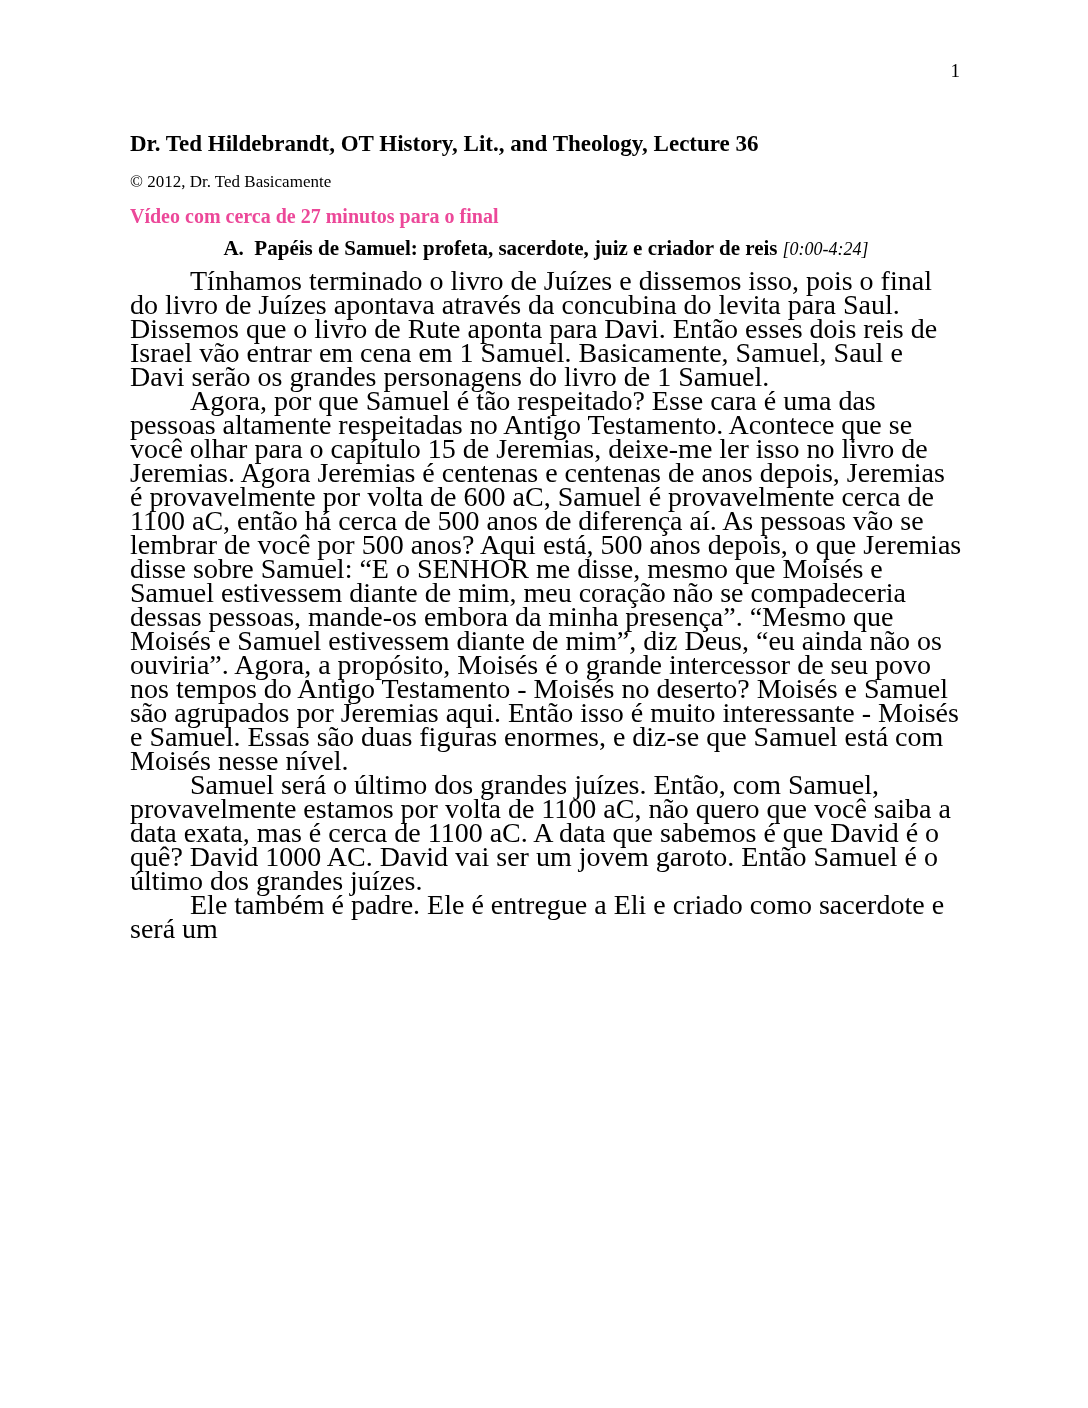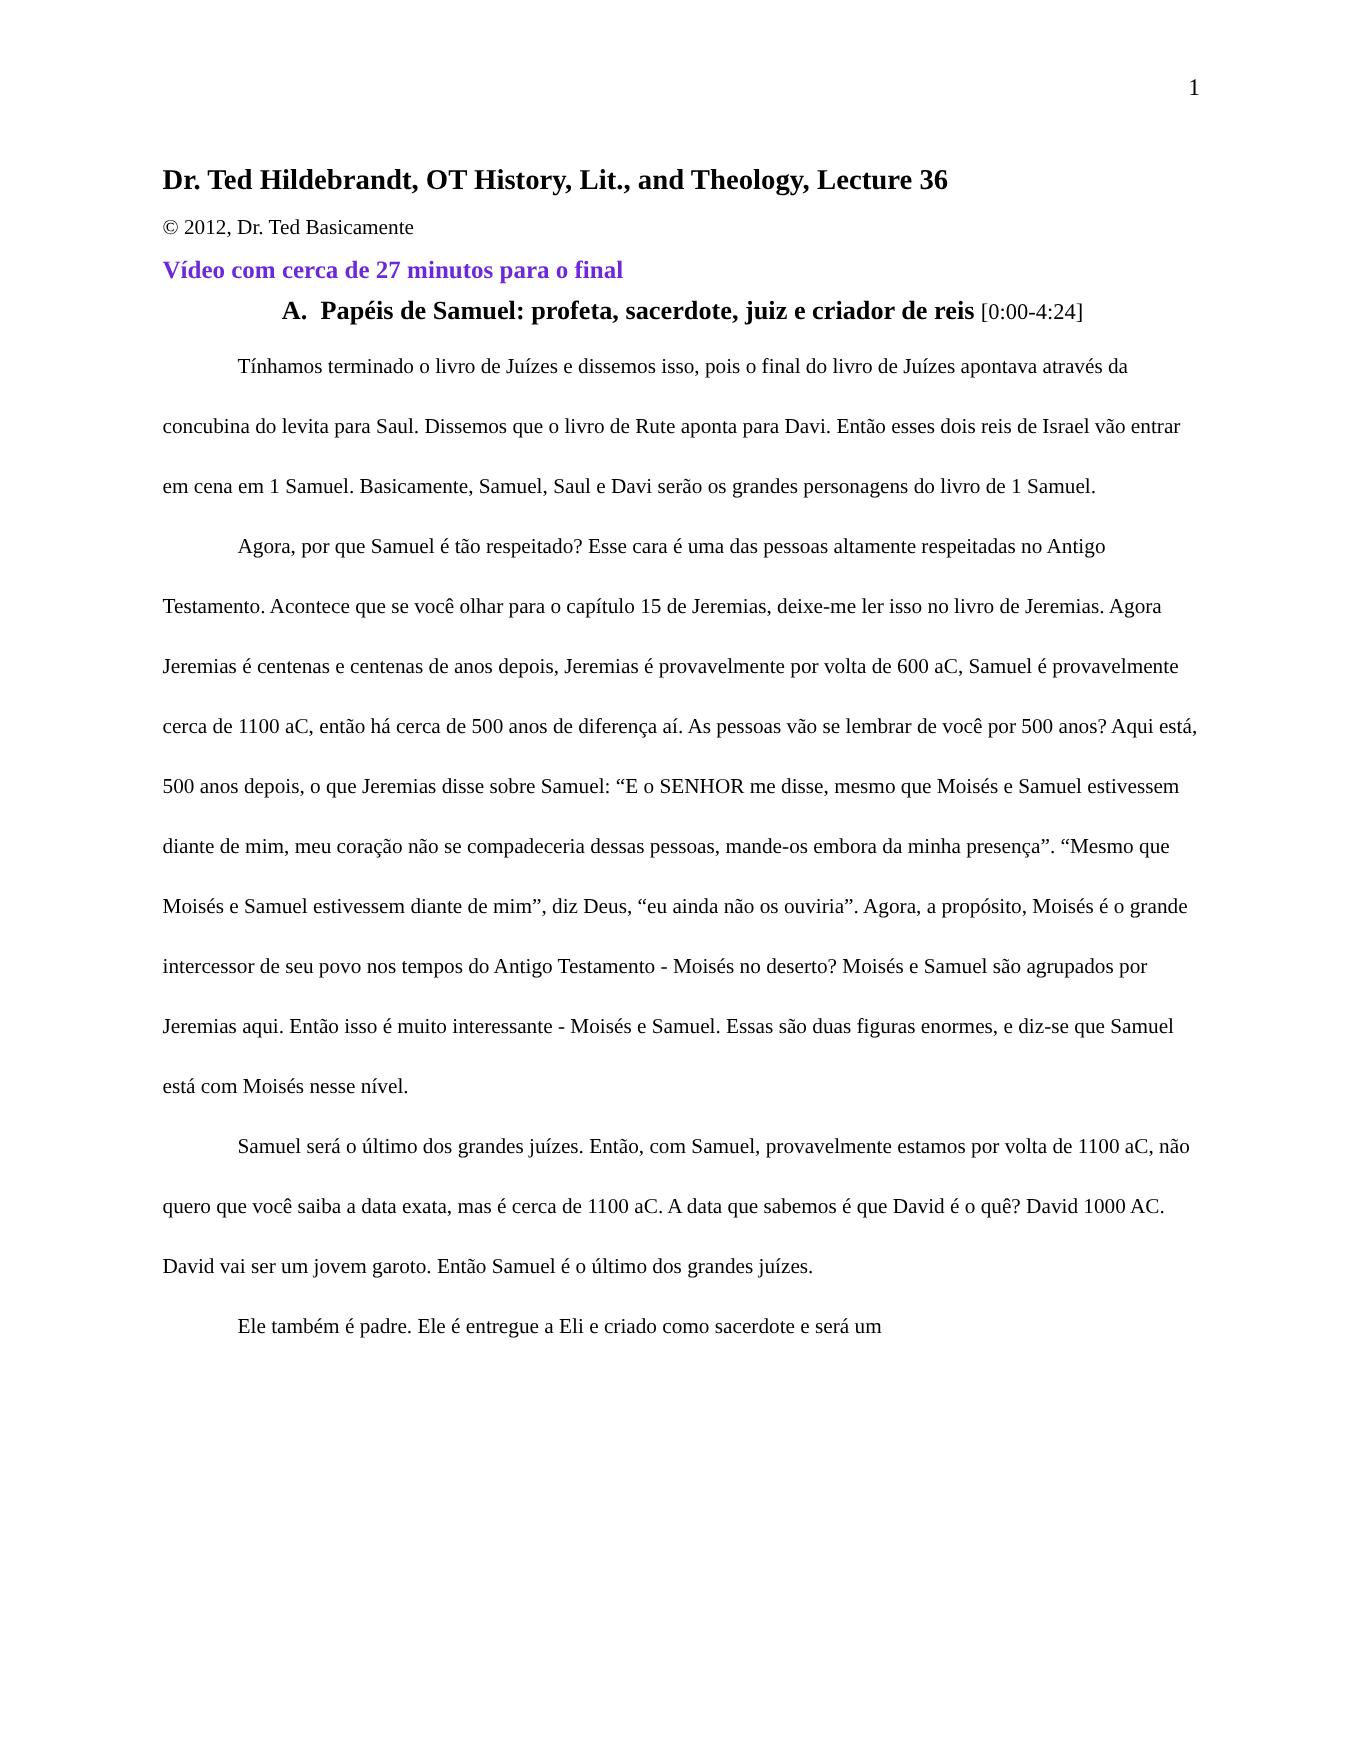--- a/index.html
+++ b/index.html
@@ -52,42 +52,43 @@
     font-size: 21px;
     font-weight: bold;
     line-height: 40px;
     text-align: center;
     margin: 0;
   }
   .section-heading .timestamp {
     font-weight: normal;
     font-size: 18px;
     margin-left: 5px;
+    font-style: italic;
   }
   .body-para {
-    font-size: 17px;
-    line-height: 48px;
+    font-size: 28px;
+    line-height: 24px;
     margin: 0;
     text-indent: 60px;
   }
 </style>
 </head>
 <body>
 
 <div class="page">
 
   <div class="page-number">1</div>
 
   <div class="content">
 
     <h1 class="doc-title">Dr. Ted Hildebrandt, OT History, Lit., and Theology, Lecture 36</h1>
 
     <div class="copyright">© 2012, Dr. Ted Basicamente</div>
 
-    <div class="video-note" style="color: #6d28d9; margin-top: 12px;">Vídeo com cerca de 27 minutos para o final</div>
+    <div class="video-note" style="color: #ec4899; margin-top: 12px;">Vídeo com cerca de 27 minutos para o final</div>
 
 
     <p class="section-heading"><span class="heading-text">A.&nbsp; Papéis de Samuel: profeta, sacerdote, juiz e criador de reis</span><span class="timestamp">[0:00-4:24]</span></p>
 
     <p class="body-para">Tínhamos terminado o livro de Juízes e dissemos isso, pois o final do livro de Juízes apontava através da concubina do levita para Saul. Dissemos que o livro de Rute aponta para Davi. Então esses dois reis de Israel vão entrar em cena em 1 Samuel. Basicamente, Samuel, Saul e Davi serão os grandes personagens do livro de 1 Samuel.</p>
 
     <p class="body-para">Agora, por que Samuel é tão respeitado? Esse cara é uma das pessoas altamente respeitadas no Antigo Testamento. Acontece que se você olhar para o capítulo 15 de Jeremias, deixe-me ler isso no livro de Jeremias. Agora Jeremias é centenas e centenas de anos depois, Jeremias é provavelmente por volta de 600 aC, Samuel é provavelmente cerca de 1100 aC, então há cerca de 500 anos de diferença aí. As pessoas vão se lembrar de você por 500 anos? Aqui está, 500 anos depois, o que Jeremias disse sobre Samuel: “E o SENHOR me disse, mesmo que Moisés e Samuel estivessem diante de mim, meu coração não se compadeceria dessas pessoas, mande-os embora da minha presença”. “Mesmo que Moisés e Samuel estivessem diante de mim”, diz Deus, “eu ainda não os ouviria”. Agora, a propósito, Moisés é o grande intercessor de seu povo nos tempos do Antigo Testamento - Moisés no deserto? Moisés e Samuel são agrupados por Jeremias aqui. Então isso é muito interessante - Moisés e Samuel. Essas são duas figuras enormes, e diz-se que Samuel está com Moisés nesse nível.</p>
 
     <p class="body-para">Samuel será o último dos grandes juízes. Então, com Samuel, provavelmente estamos por volta de 1100 aC, não quero que você saiba a data exata, mas é cerca de 1100 aC. A data que sabemos é que David é o quê? David 1000 AC. David vai ser um jovem garoto. Então Samuel é o último dos grandes juízes.</p>
 

